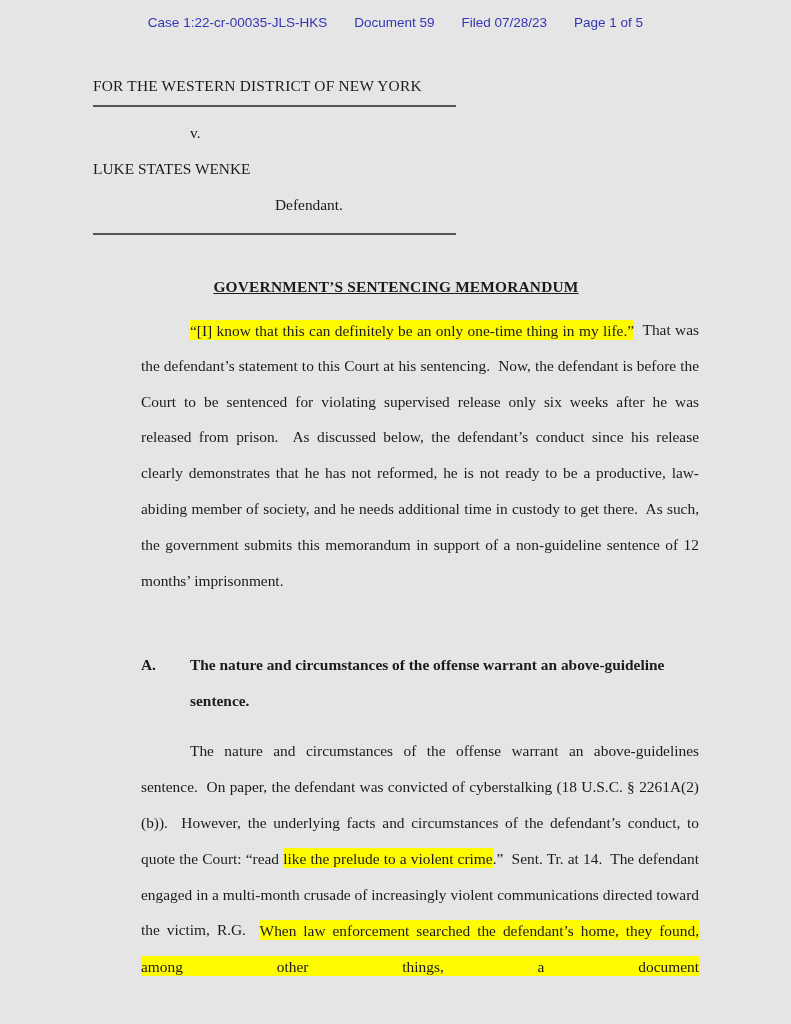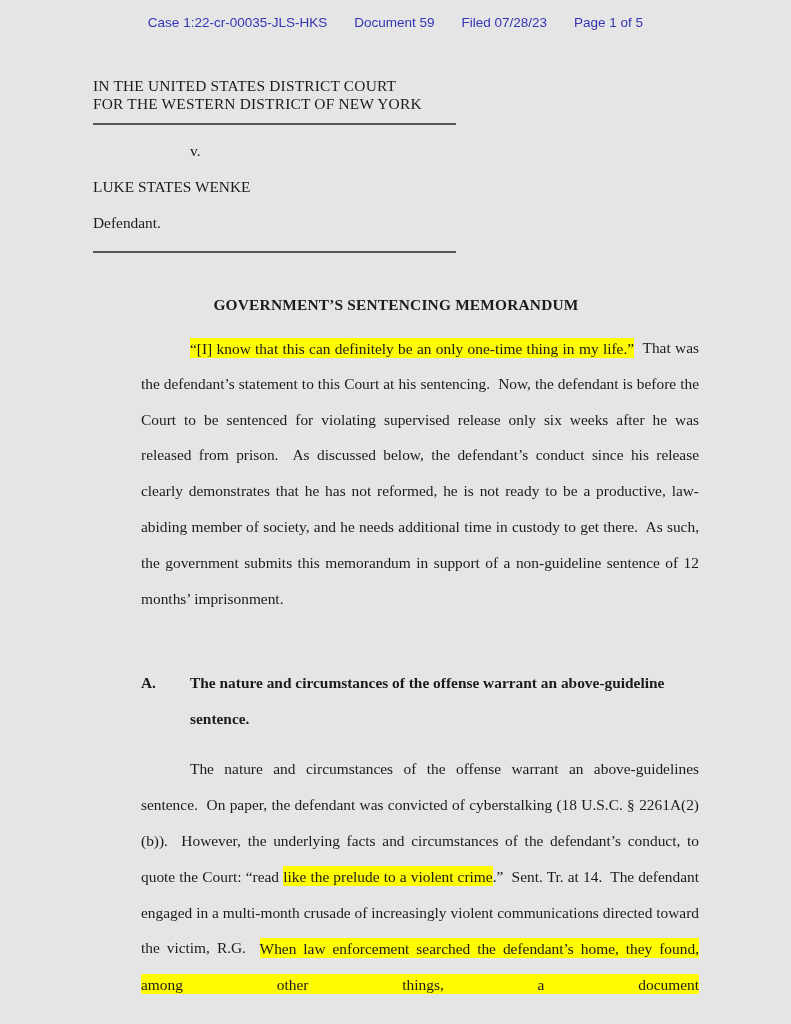--- a/index.html
+++ b/index.html
@@ -25,25 +25,26 @@
   }
   .court-heading{margin-top:77px;line-height:18px;letter-spacing:.2px;}
   .caption-rule{
     width:363px;border:0;border-top:2px solid #555;
     margin:10px 0 0 0;
   }
   .parties{margin-top:8px;line-height:36px;}
   .vs-row{position:relative;}
   .vs{margin-left:97px;}
   .case-no{position:absolute;left:418px;top:0;}
-  .defendant-label{}
+  .defendant-label{margin-left:182px;}
   .doc-title{
     margin-top:41px;
     text-align:center;
     font-weight:bold;
+    text-decoration:underline;
     line-height:22px;
     letter-spacing:.2px;
   }
   .doc-body{margin-top:0;margin-left:48px;}
   .para{
     margin:14px 0 0 0;
     text-align:justify;
     text-indent:49px;
     line-height:35.8px;
   }
@@ -67,21 +68,20 @@
   <div class="stamp">
     <span>Case 1:22-cr-00035-JLS-HKS</span>
     <span>Document 59</span>
     <span>Filed 07/28/23</span>
     <span>Page 1 of 5</span>
   </div>
 
   <div class="content">
 
     <div class="court-heading">
-      <div>IN THE UNITED STATES DISTRICT COURT</div>
       <div>FOR THE WESTERN DISTRICT OF NEW YORK</div>
     </div>
 
     <hr class="caption-rule">
 
     <div class="parties">
       <div class="vs-row">
         <span class="vs">v.</span>
       </div>
       <div>LUKE STATES WENKE</div>

